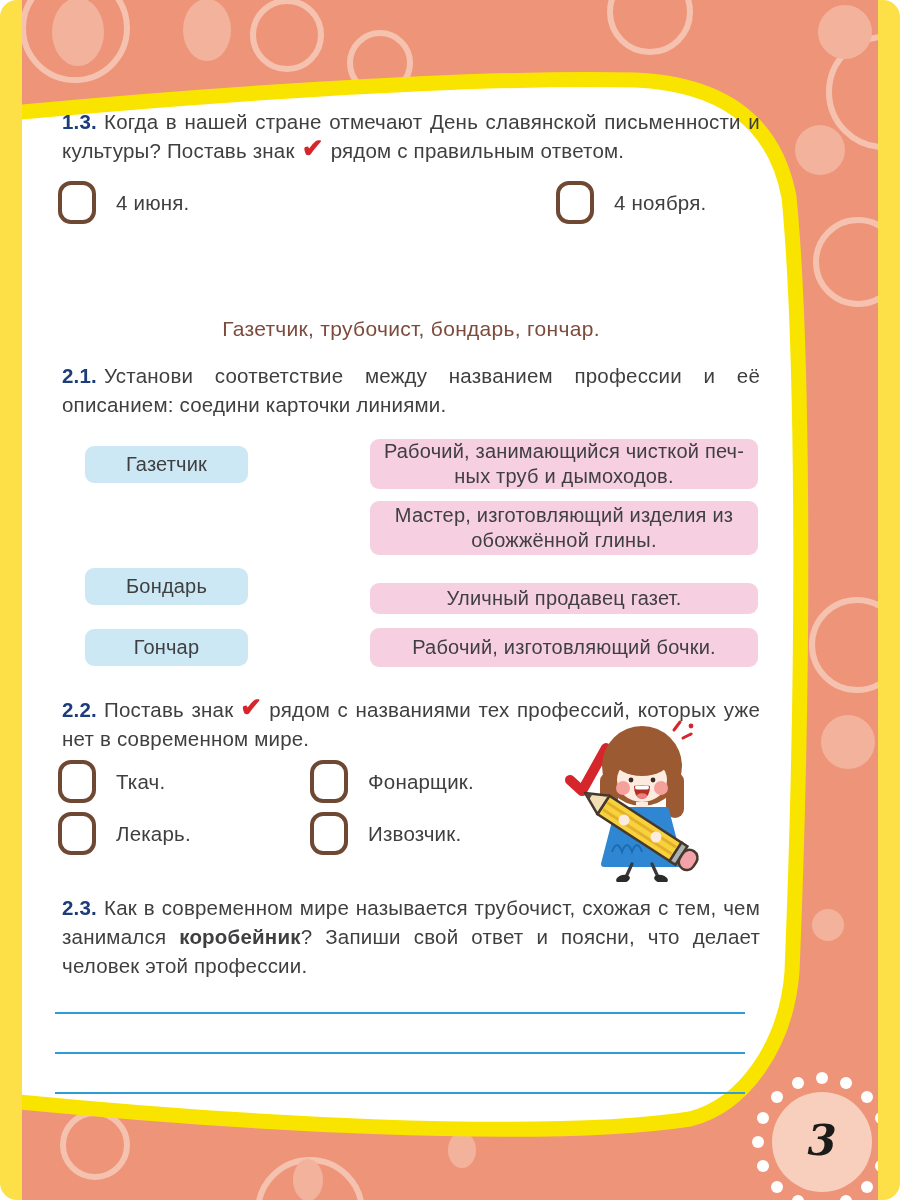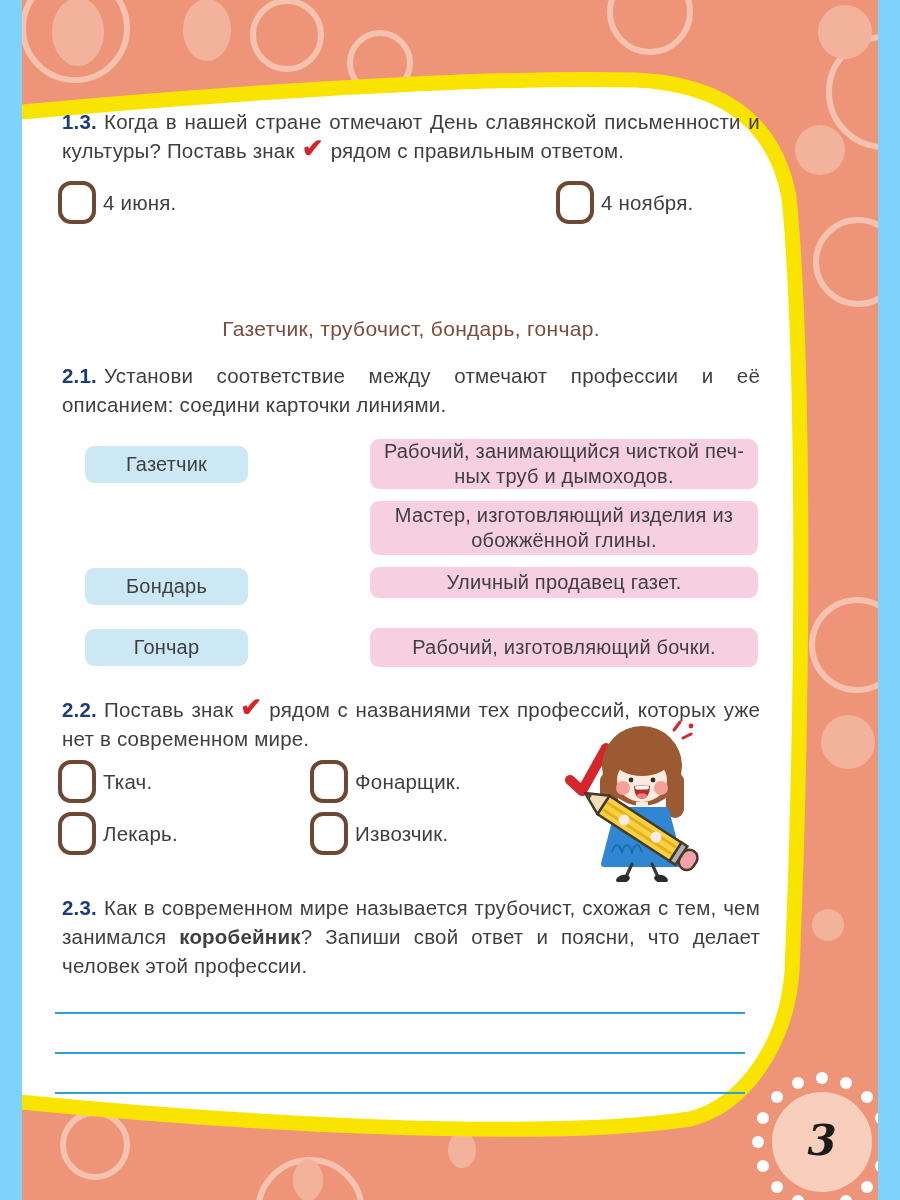--- a/index.html
+++ b/index.html
@@ -1,19 +1,20 @@
 <!DOCTYPE html>
 <html><head>
 <meta charset="utf-8">
 <style>
   html,body { margin:0; padding:0; background:#ffffff; }
   .canvas {
     position:relative; width:900px; height:1200px; overflow:hidden;
-    background:#7dd3fc;
+    background:#fde047;
     font-family:"Liberation Sans", sans-serif;
+    border-radius:17px;
   }
   .bgsvg { position:absolute; left:0; top:0; }
   .layer { position:absolute; left:0; top:0; width:900px; height:1200px; }
 
   .para {
     position:absolute; left:62px; width:698px; margin:0;
     font-size:20.5px; line-height:29px; color:#3f3f41;
     text-align:justify; letter-spacing:0.2px;
   }
   .num { color:#1d3c7c; font-weight:bold; margin-right:7px; }
@@ -21,21 +22,21 @@
     display:inline-block; color:#d5262b; font-weight:bold;
     font-size:26px; line-height:20px; transform:translateY(-1px);
     margin:0 7px;
   }
   .h2 { position:absolute; left:62px; top:261px; margin:0; font-size:20.5px; color:#3f3f41; }
   .h2 .title { color:#1d3c7c; font-weight:bold; font-size:22.5px; margin-right:7px; }
   .professions {
     position:absolute; left:62px; top:317px; width:698px; margin:0;
     text-align:center; color:#7d4b3c; font-size:21px; letter-spacing:0.3px;
   }
-  .opt { position:absolute; display:flex; align-items:center; gap:7px; height:43px; }
+  .opt { position:absolute; display:flex; align-items:center; gap:20px; height:43px; }
   .cb {
     width:38px; height:43px; box-sizing:border-box; flex:0 0 auto;
     border:4.5px solid #6f4833; border-radius:13px; background:#ffffff;
   }
   .opt-label { font-size:20.5px; color:#3f3f41; letter-spacing:0.2px; }
 
   .card {
     position:absolute; display:flex; align-items:center; justify-content:center;
     text-align:center; font-size:20px; color:#3f3f41; border-radius:9px;
     letter-spacing:0.2px;
@@ -130,32 +131,32 @@
       <span class="opt-label">4 июня.</span>
     </div>
     <div class="opt" style="left:556px; top:181px">
       <span class="cb"></span>
       <span class="opt-label">4 ноября.</span>
     </div>
 
     <p class="professions">Газетчик, трубочист, бондарь, гончар.</p>
 
     <p class="para" style="top:361px">
-      <b class="num">2.1.</b><span>Установи соответствие между отмечают профессии и её описанием: соедини карточки линиями.</span>
+      <b class="num">2.1.</b><span>Установи соответствие между названием профессии и её описанием: соедини карточки линиями.</span>
     </p>
 
     <div class="card blue" style="top:446px">Газетчик</div>
     <div class="card blue" style="top:568px">Бондарь</div>
     <div class="card blue" style="top:629px">Гончар</div>
 
     <div class="card pink" style="top:439px; height:50px">Рабочий, занимающийся чисткой печ-
 ных труб и дымоходов.</div>
     <div class="card pink" style="top:501px; height:54px">Мастер, изготовляющий изделия из
 обожжённой глины.</div>
-    <div class="card pink" style="top:567px; height:31px">Уличный продавец газет.</div>
+    <div class="card pink" style="top:583px; height:31px">Уличный продавец газет.</div>
     <div class="card pink" style="top:628px; height:39px">Рабочий, изготовляющий бочки.</div>
 
     <p class="para" style="top:695px">
       <b class="num">2.2.</b><span>Поставь знак</span><span class="check-inline">✔</span><span>рядом с названиями тех профессий, которых уже нет в современном мире.</span>
     </p>
 
     <div class="opt" style="left:58px; top:760px">
       <span class="cb"></span>
       <span class="opt-label">Ткач.</span>
     </div>

